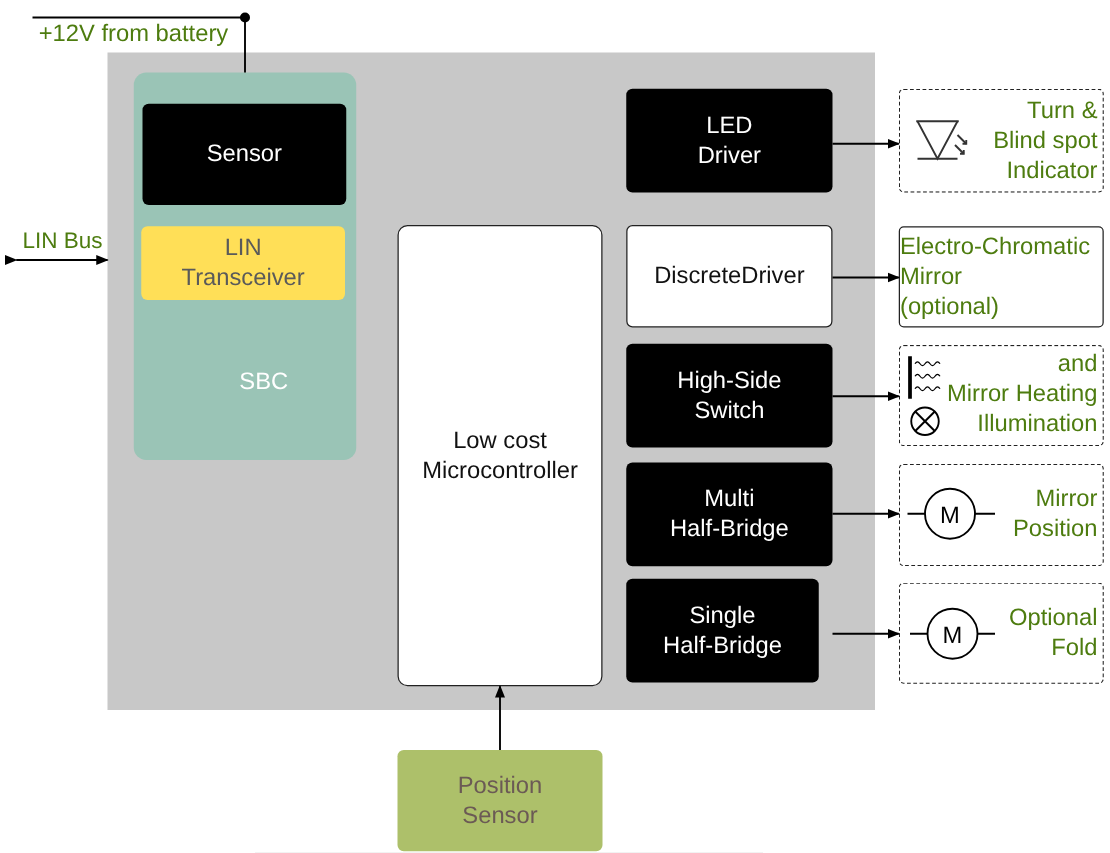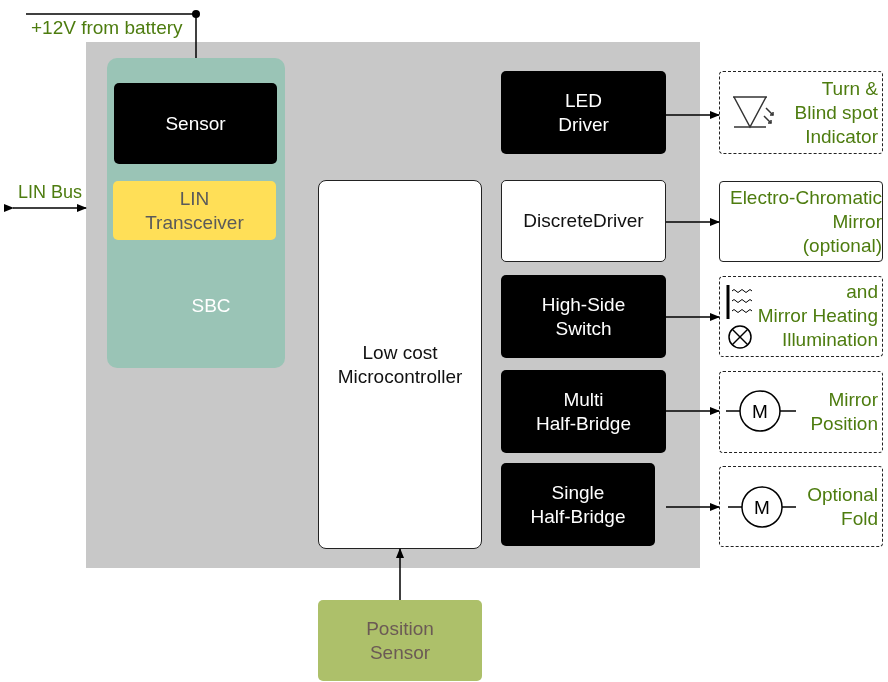--- a/index.html
+++ b/index.html
@@ -69,21 +69,21 @@
 </div>
 
 <div class="abs dashed" style="left:719px;top:71px;width:164px;height:83px;">
   <div class="abs lbl rt" style="right:4px;top:5px;">
     <div>Turn &amp;</div>
       <div>Blind spot</div>
       <div>Indicator</div>
   </div>
 </div>
 <div class="abs solid" style="left:719px;top:181px;width:164px;height:81px;">
-  <div class="abs lbl" style="left:0;right:0;top:4px;text-align:right;">
+  <div class="abs lbl" style="left:0;right:0;top:4px;text-align:left;">
     <div>Electro-Chromatic</div>
       <div>Mirror</div>
       <div>(optional)</div>
   </div>
 </div>
 <div class="abs dashed" style="left:719px;top:276px;width:164px;height:81px;">
   <div class="abs lbl rt" style="right:4px;top:3px;">
     <div>and</div>
       <div>Mirror Heating</div>
       <div>Illumination</div>

